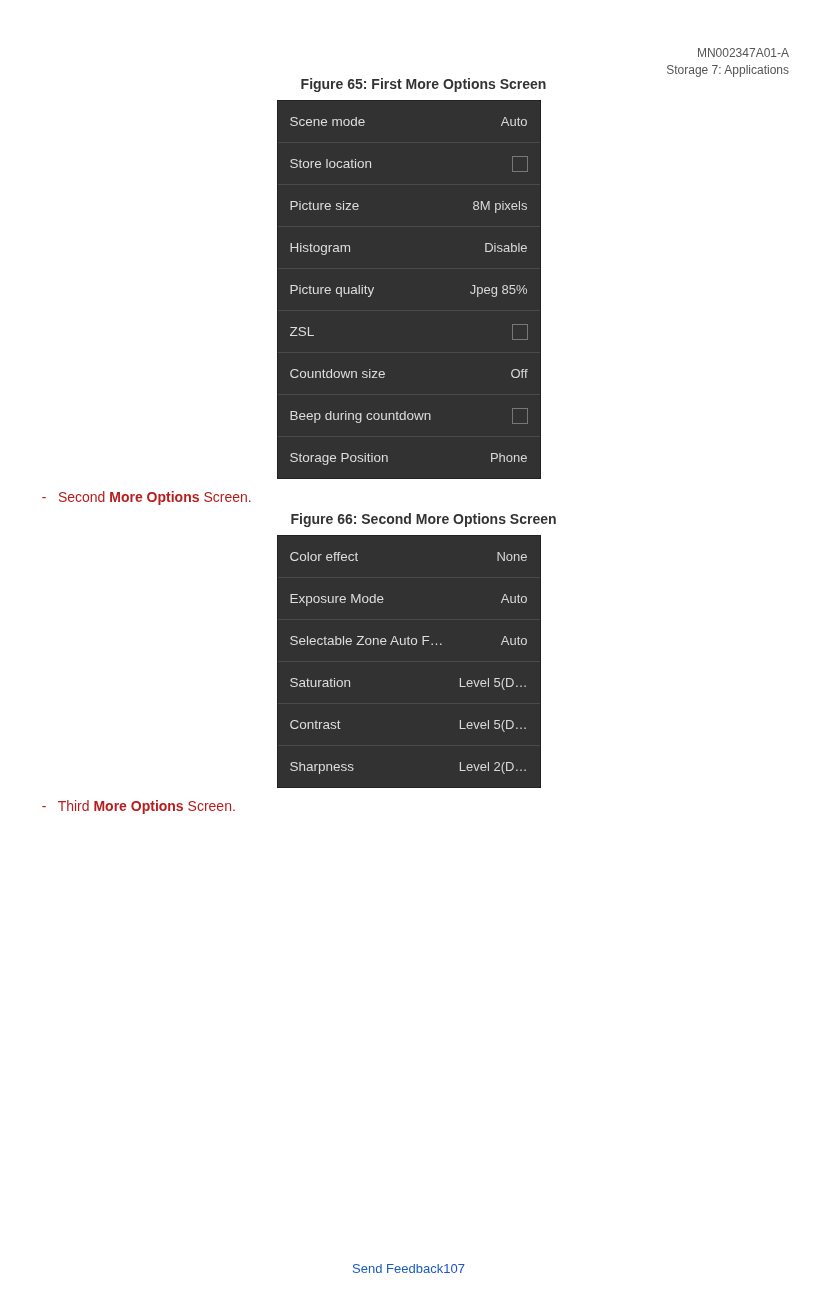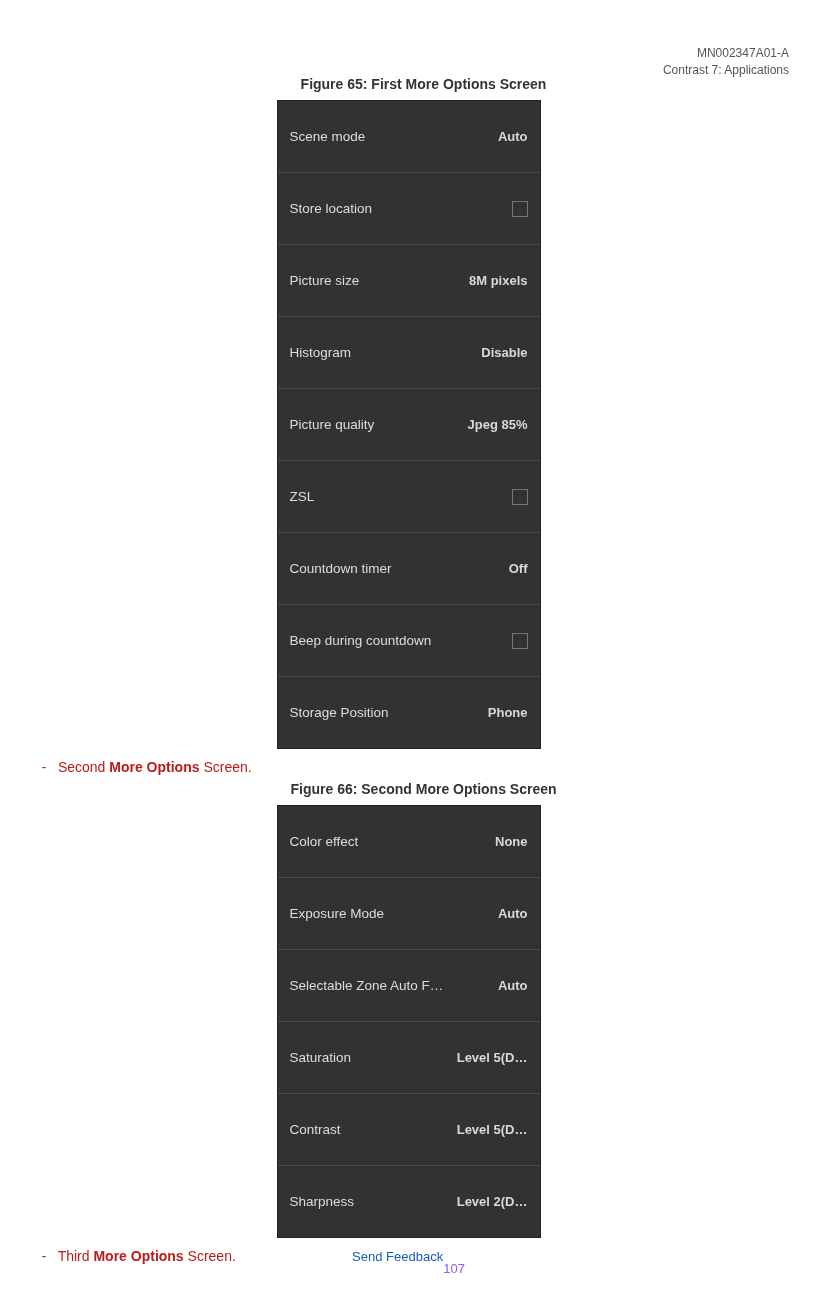--- a/index.html
+++ b/index.html
@@ -40,40 +40,39 @@
       display: inline-block;
       background: #323232;
       width: 262px;
       border: 1px solid #222;
       text-align: left;
     }
     .screen-row {
       display: flex;
       justify-content: space-between;
       align-items: center;
-      padding: 15px 12px;
+      padding: 0 12px;
       height: 41px;
       border-bottom: 1px solid #4a4a4a;
       color: #ddd;
       font-size: 13.5px;
       gap: 36px;
     }
     .screen-row:last-child {
       border-bottom: none;
     }
     .screen-label {
       white-space: nowrap;
       overflow: hidden;
       text-overflow: ellipsis;
     }
     .screen-value {
       color: #d8d8d8;
       font-size: 13px;
       white-space: nowrap;
-      font-weight: bold;
     }
     .checkbox {
       width: 14px;
       height: 14px;
       border: 1px solid #777;
       display: inline-block;
       position: relative;
     }
     .checkbox.checked::after {
       content: "✓";
@@ -100,30 +99,29 @@
       left: 28px;
       right: 28px;
       display: flex;
       justify-content: center;
       font-size: 13px;
     }
     .footer-link {
       color: #1a5bbf;
     }
     .footer-page {
-      color: #8b5cf6;
-      margin-top: 12px;
+      color: #1d4ed8;
     }
   </style>
 </head>
 <body>
 
 <div class="header-right">
   <div>MN002347A01-A</div>
-  <div>Contrast 7:  Applications</div>
+  <div>Storage 7:  Applications</div>
 </div>
 
 <div class="content">
 
   <div class="figure-title">Figure 65: First More Options Screen</div>
 
   <div class="figure-container">
     <div class="mock-screen" id="screen1"><div class="screen-row">
           <span class="screen-label">Scene mode</span>
           <span class="screen-value">Auto</span>
@@ -136,21 +134,21 @@
         </div><div class="screen-row">
           <span class="screen-label">Histogram</span>
           <span class="screen-value">Disable</span>
         </div><div class="screen-row">
           <span class="screen-label">Picture quality</span>
           <span class="screen-value">Jpeg 85%</span>
         </div><div class="screen-row">
           <span class="screen-label">ZSL</span>
           <span class="checkbox"></span>
         </div><div class="screen-row">
-          <span class="screen-label">Countdown timer</span>
+          <span class="screen-label">Countdown size</span>
           <span class="screen-value">Off</span>
         </div><div class="screen-row">
           <span class="screen-label">Beep during countdown</span>
           <span class="checkbox"></span>
         </div><div class="screen-row">
           <span class="screen-label">Storage Position</span>
           <span class="screen-value">Phone</span>
         </div></div>
   </div>
 

